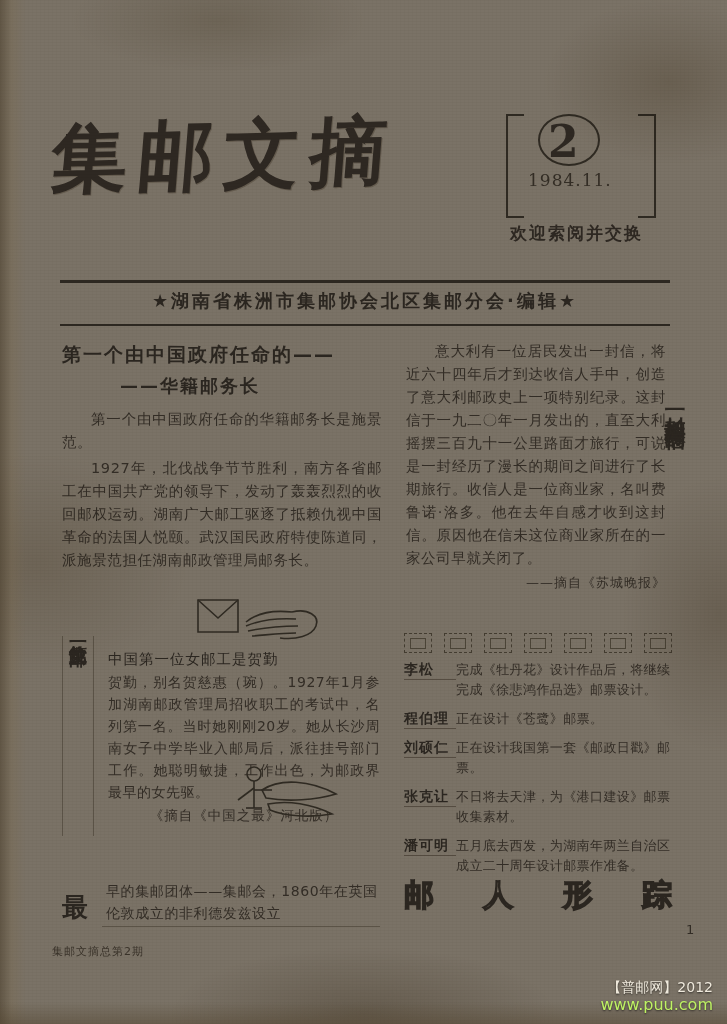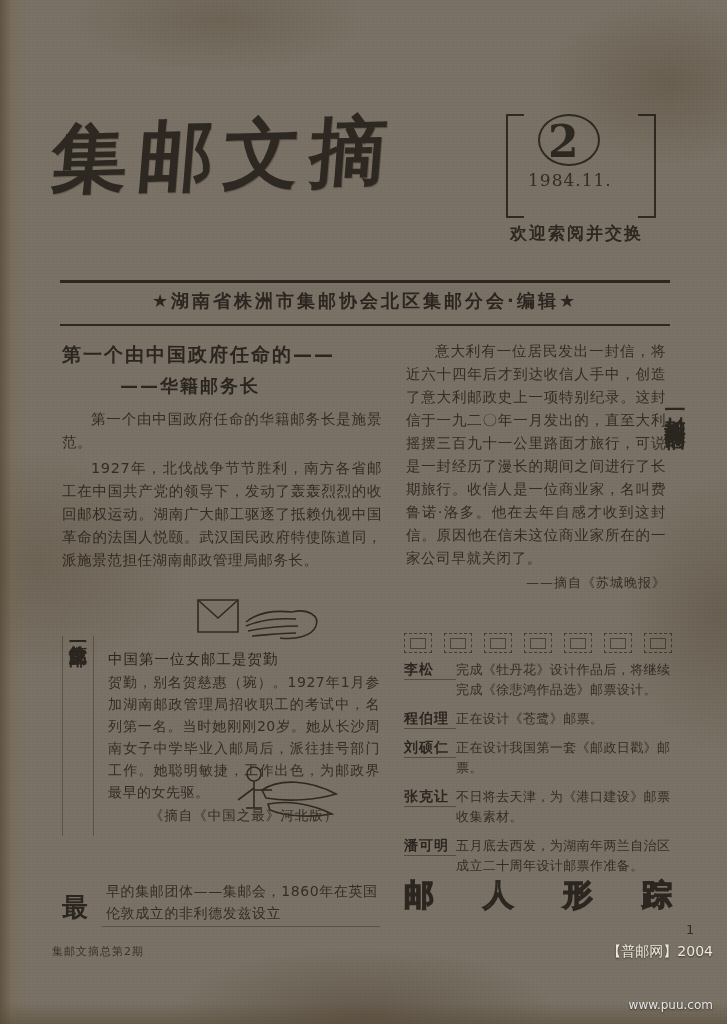--- a/index.html
+++ b/index.html
@@ -409,23 +409,22 @@
     position: absolute;
     right: 14px;
     bottom: 10px;
     text-align: right;
     color: #efe9dc;
     text-shadow: 0 1px 2px rgba(0,0,0,0.6);
     font-size: 14px;
     line-height: 18px;
   }
   #watermark .wm-url {
-    font-size: 12px;
-    color: #e5e5e5;
-    margin-top: 36px;
+    font-size: 16px;
+    color: #bef264;
   }
 
   
   #illus-hand {
     position: absolute;
     left: 196px;
     top: 592px;
     width: 130px;
     height: 56px;
   }
@@ -565,17 +564,17 @@
   </div>
 
   <div id="page-number">1</div>
 
   <div id="grain"></div>
   <div id="stains"></div>
   <div id="left-edge"></div>
   <div id="bottom-edge"></div>
 
   <div id="watermark">
-    <div>【普邮网】2004</div>
+    <div>【普邮网】2012</div>
     <div class="wm-url">www.puu.com</div>
   </div>
 
 </div>
 
 </body></html>

